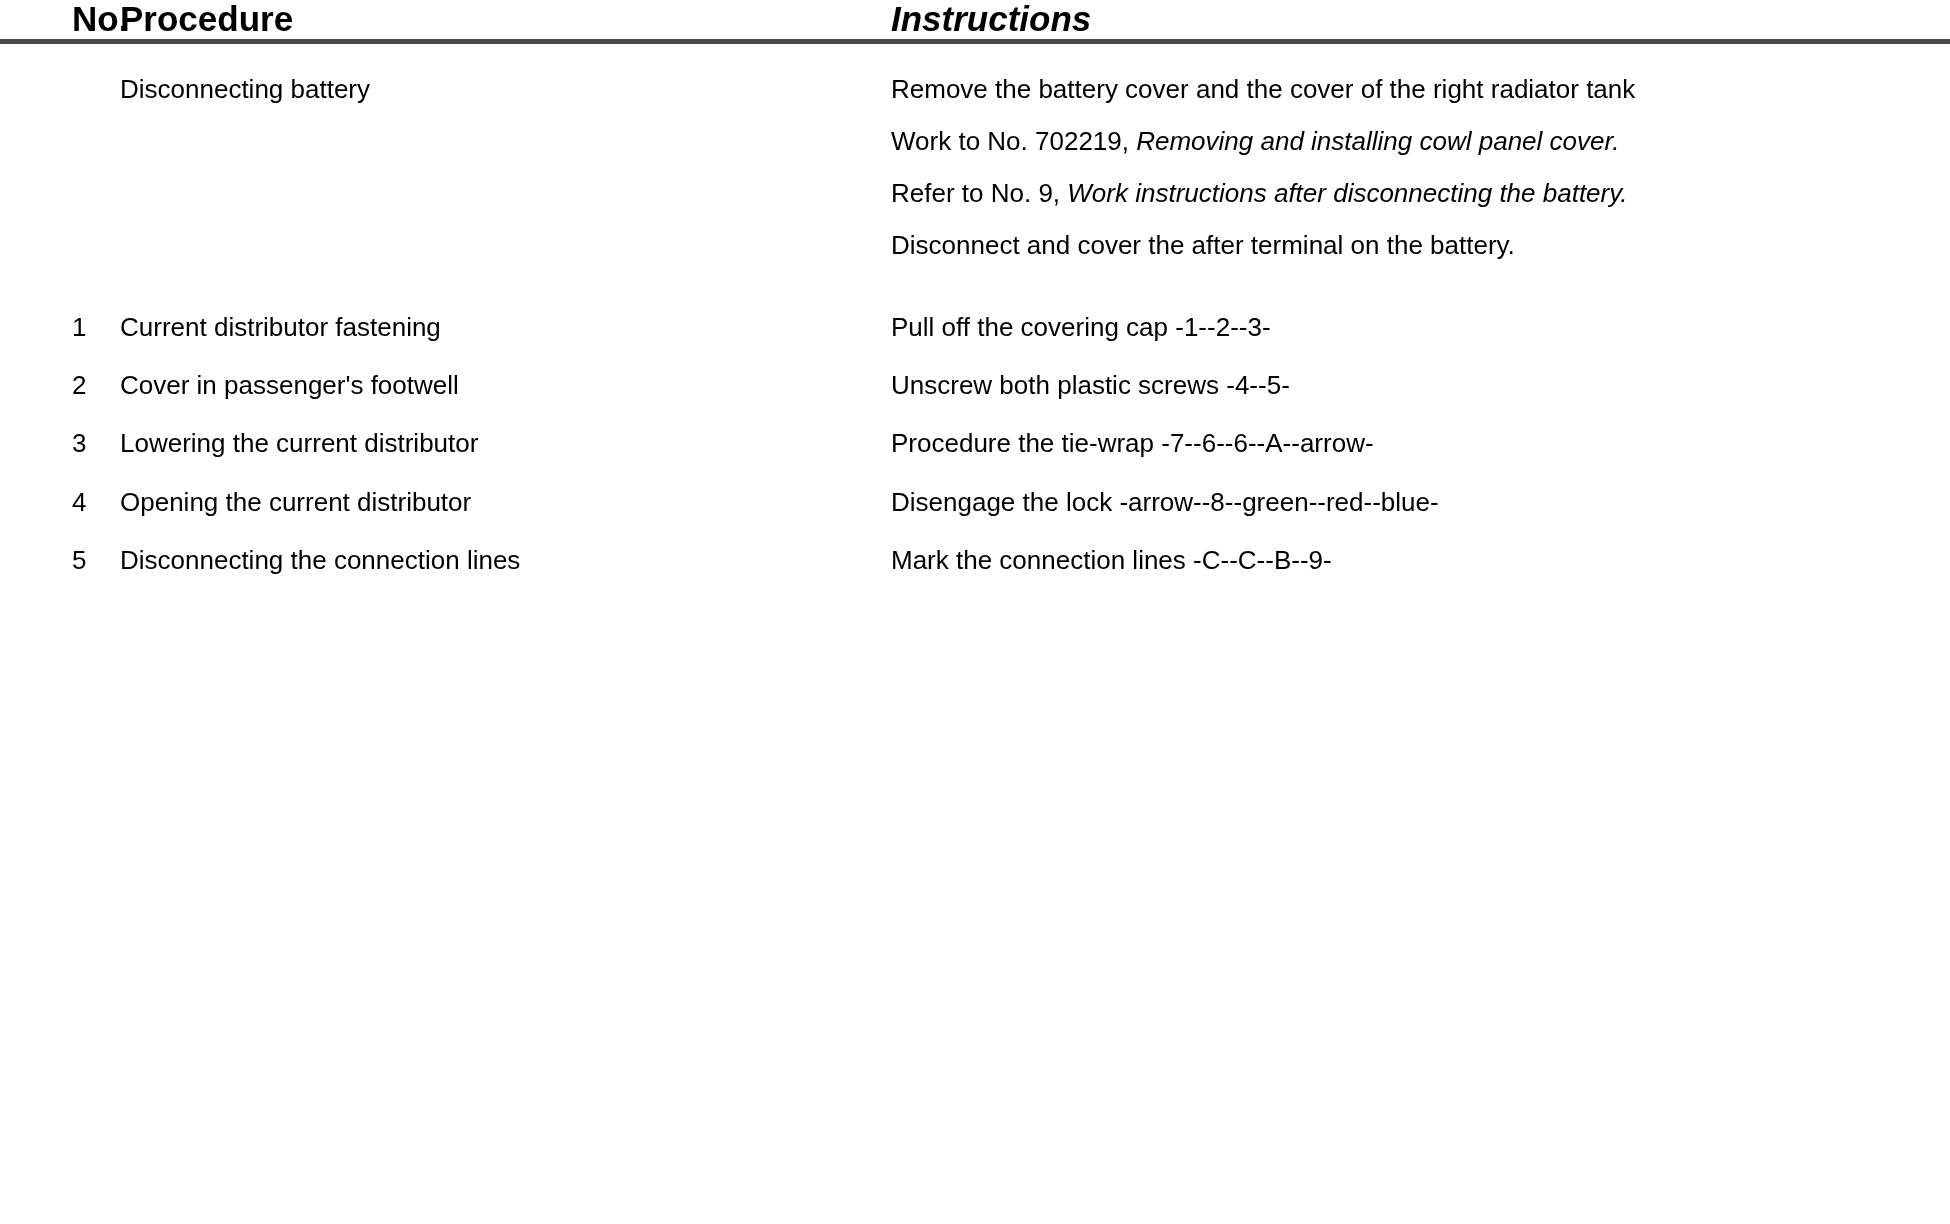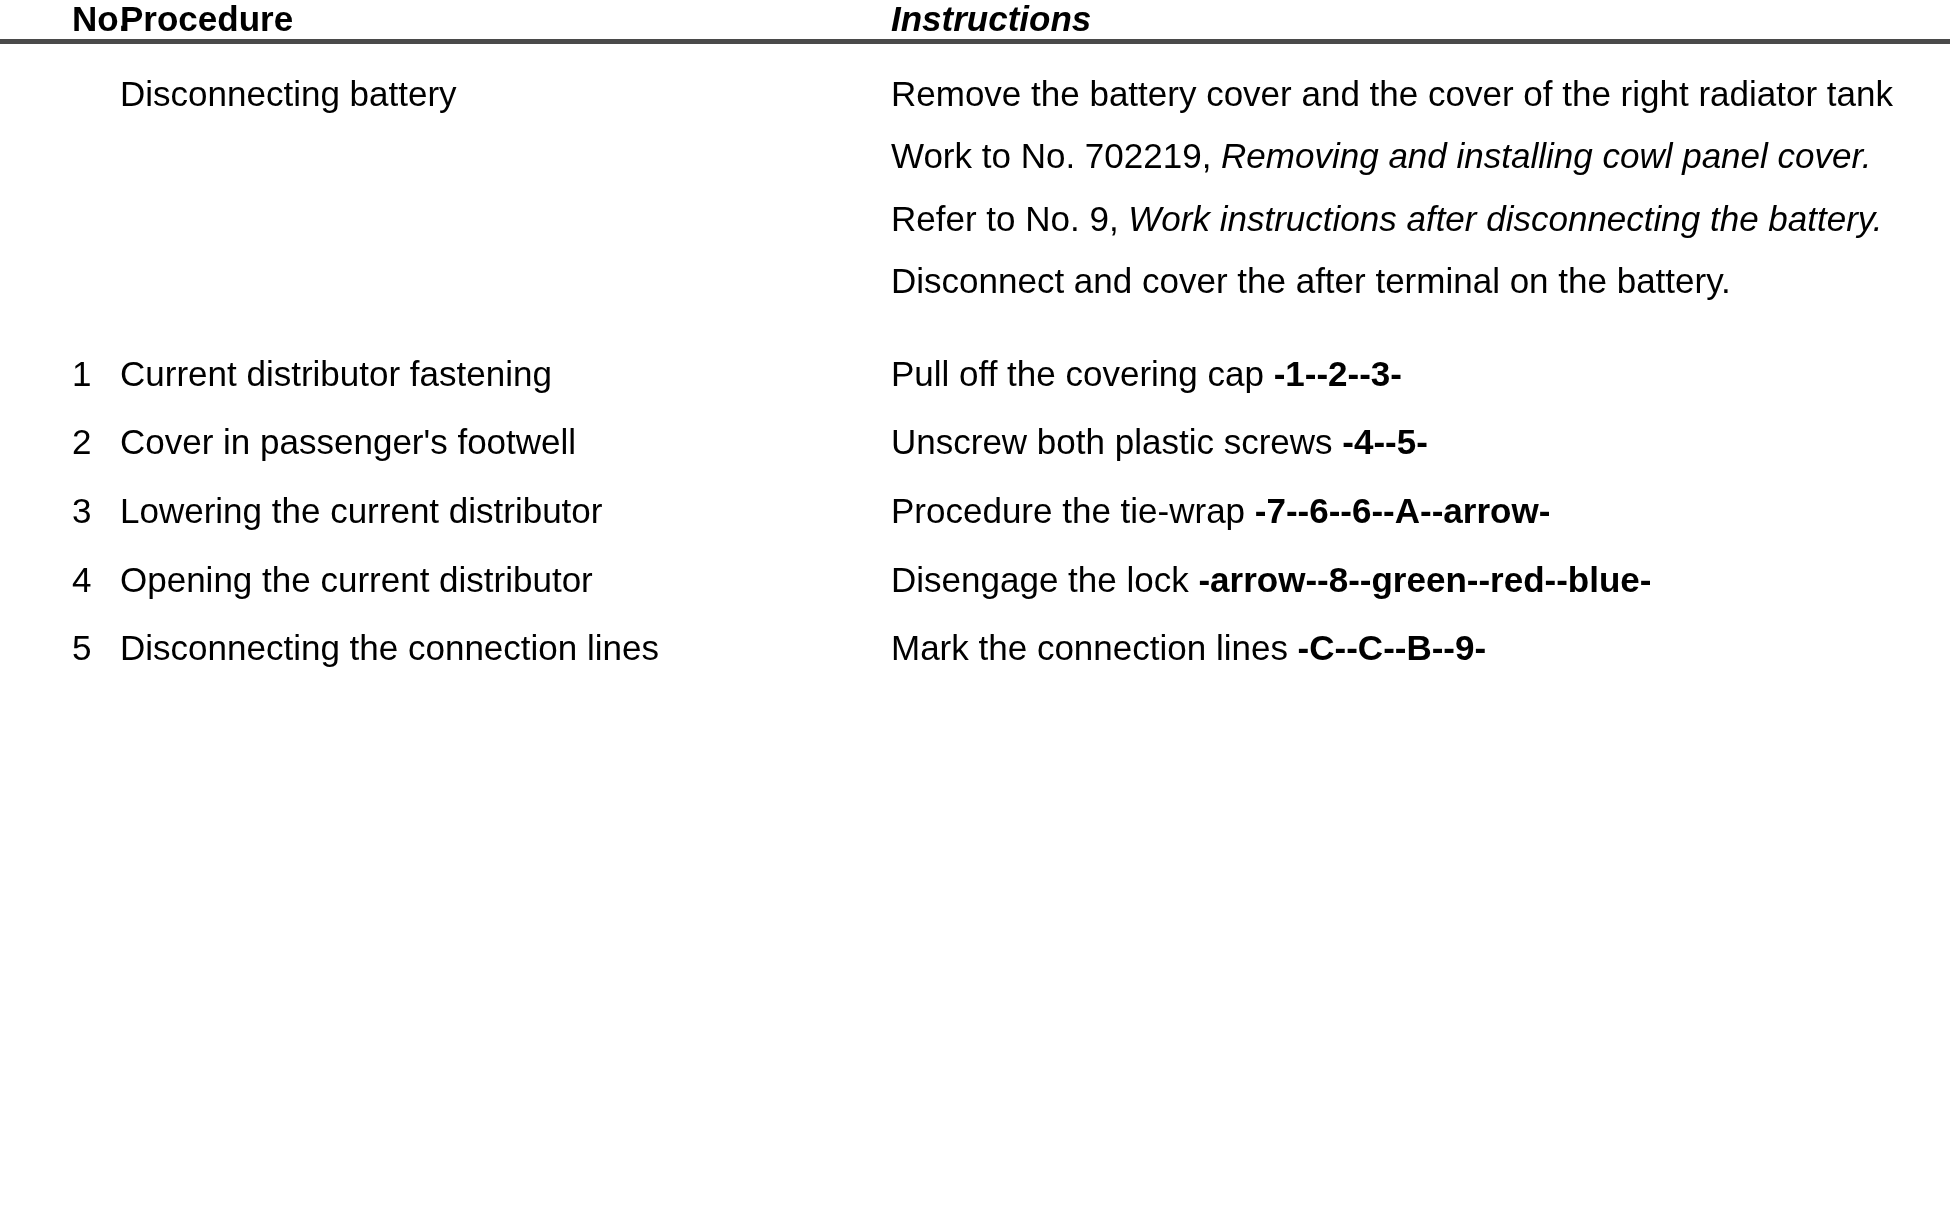--- a/index.html
+++ b/index.html
@@ -54,21 +54,21 @@
   th.col-no    { padding-left: 72px; }
   th.col-proc  { padding-left: 0px; }
   th.col-instr { padding-left: 16px; font-style: italic; }
 
   thead tr.header-row th {
     border-bottom: 5px solid #4a4a4a;
   }
 
   
   tbody td {
-    font-size: 35px;
+    font-size: 26px;
     line-height: 1.16;
     font-weight: normal;
   }
   tbody td.cell-no {
     padding-left: 72px;
     padding-top: 22px;
   }
   tbody td.cell-proc {
     padding-left: 0px;
     padding-top: 22px;
@@ -88,21 +88,21 @@
   }
   .instr-para:last-child {
     margin-bottom: 0;
   }
   .instr-para em,
   .italic {
     font-style: italic;
     margin-top: 24px;
   }
   .marker {
-    font-weight: bold;
+    font-weight: normal;
   }
 </style>
 </head>
 <body>
 
 <div class="page">
   <table class="proc-table">
     <colgroup>
       <col class="col-no">
       <col class="col-proc">

